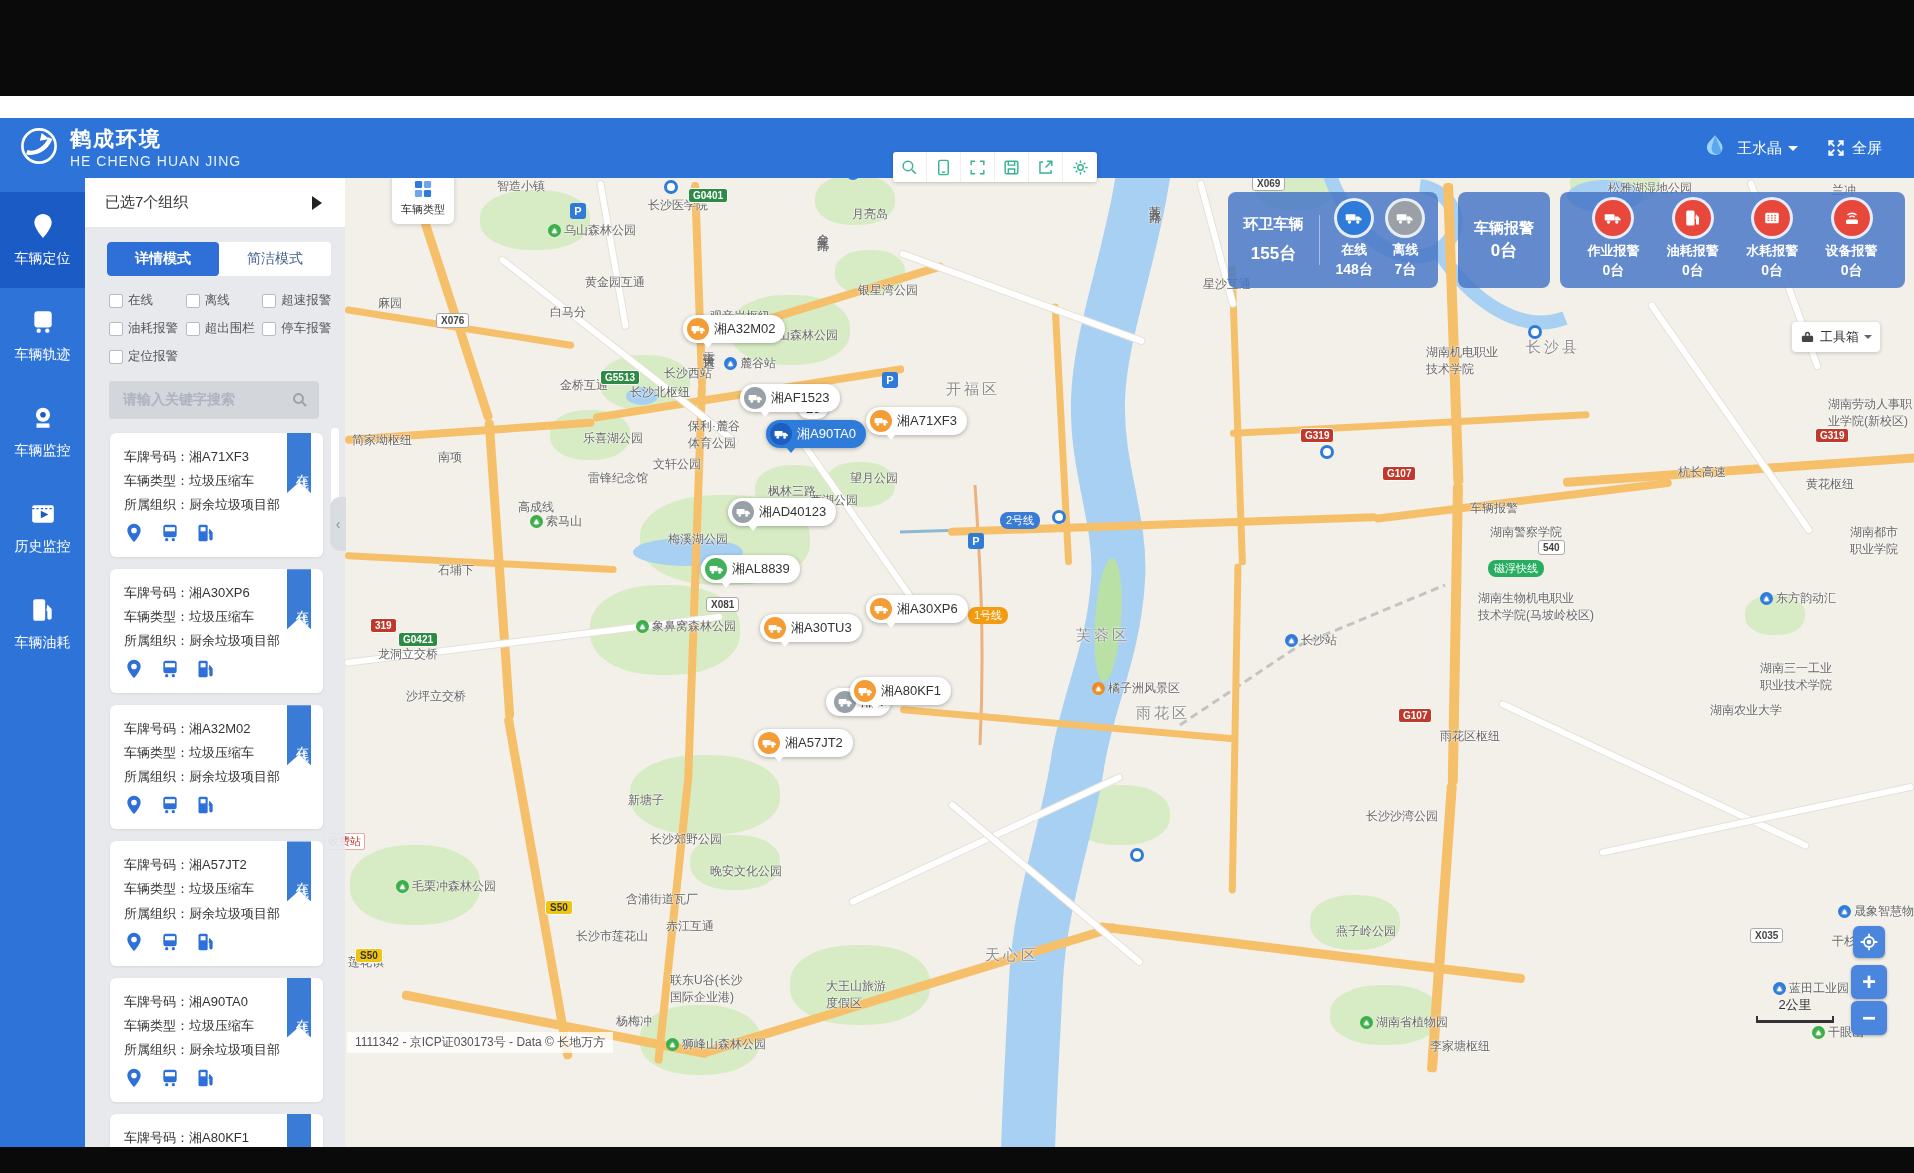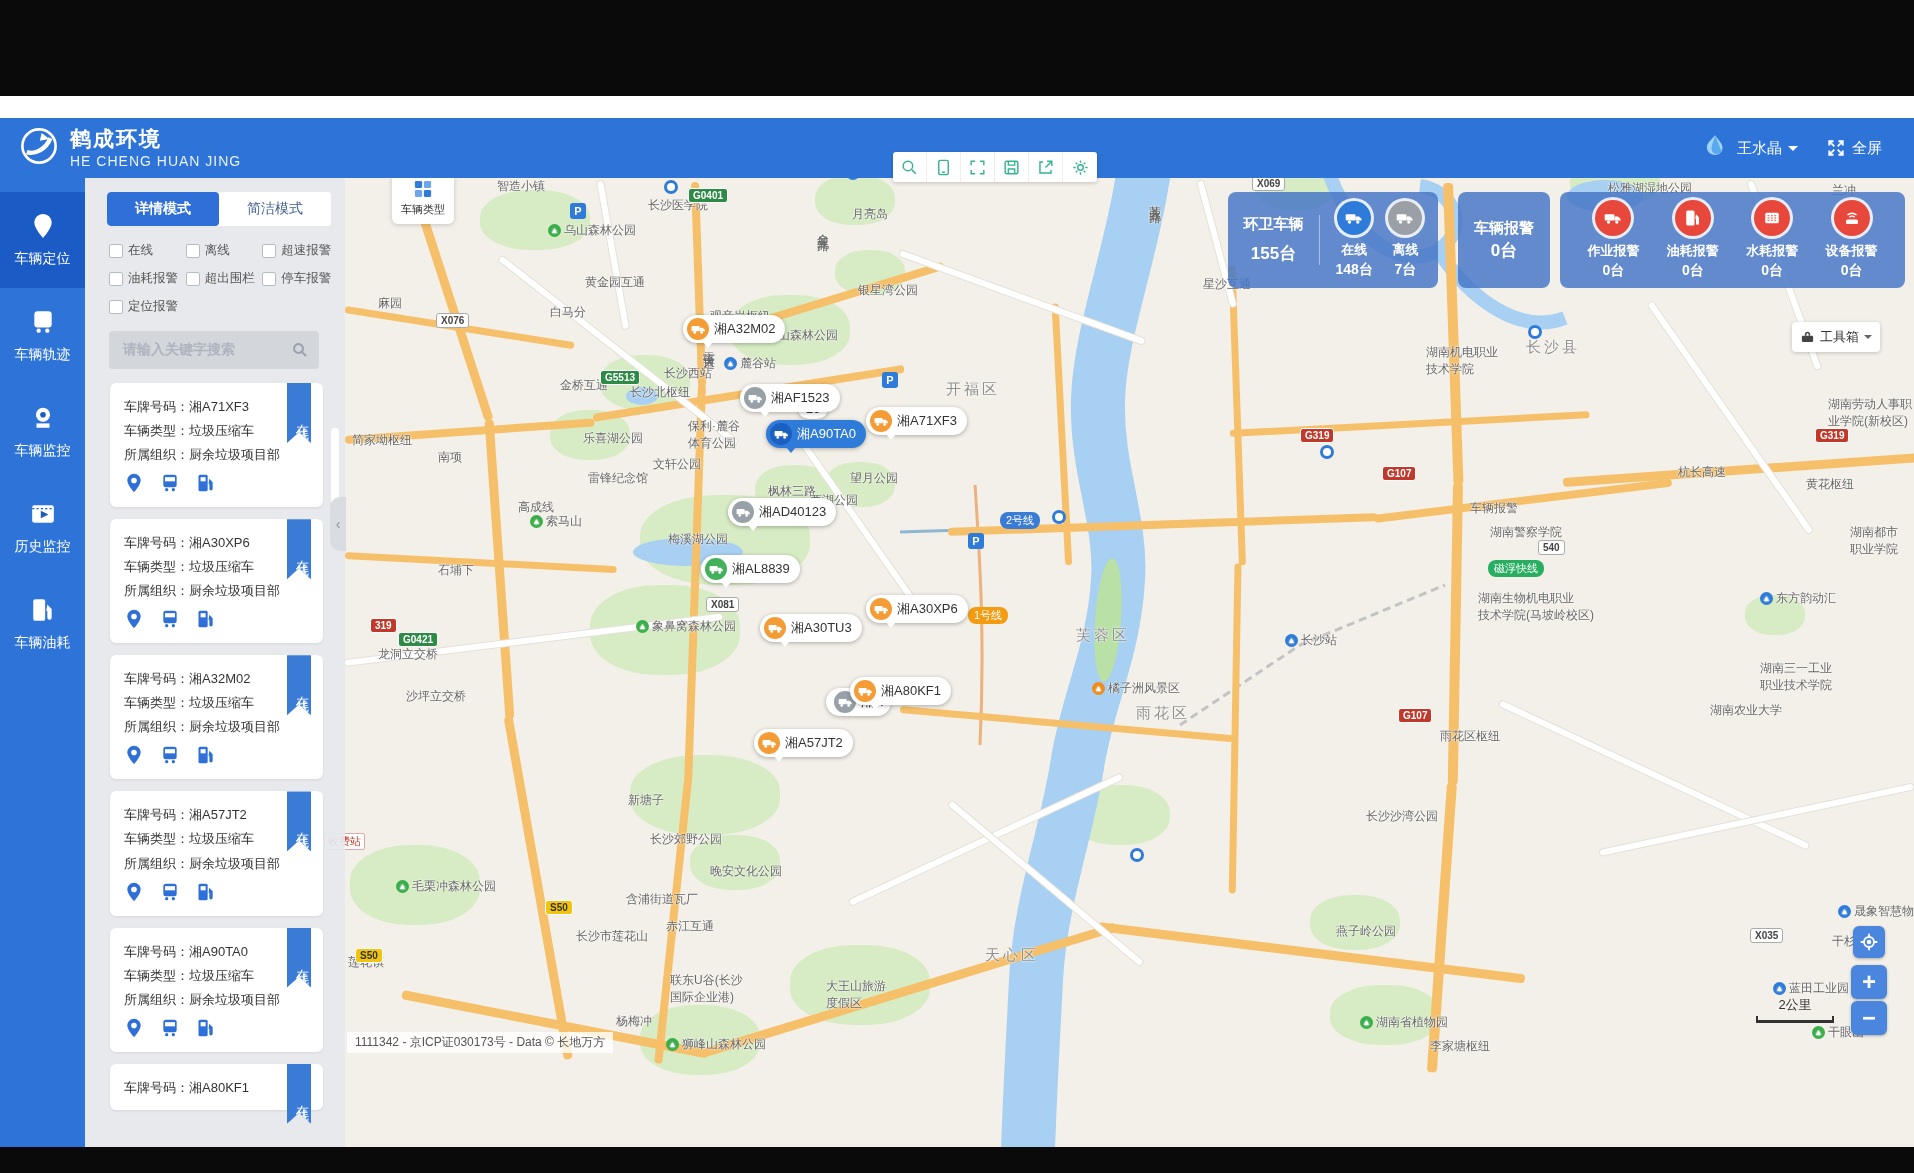--- a/index.html
+++ b/index.html
@@ -707,20 +707,24 @@
         <span><svg width="26" height="26" viewBox="0 0 24 24">
             <rect x="3" y="2" width="11" height="20" rx="2" fill="#fff"></rect>
             <rect x="5.5" y="5" width="6" height="5" fill="#fff"></rect>
             <path d="M16 7l4 4v8a2 2 0 0 1-4 0v-6h-1z" fill="#fff"></path>
           </svg></span>
         <span>车辆油耗</span>
       </div>
     </div>
 
   <div id="panel">
+    <div id="org-bar">
+      <span>已选7个组织</span>
+      <span id="org-arrow"></span>
+    </div>
     <div id="tabs">
         <div class="tab active">详情模式</div>
         <div class="tab">简洁模式</div>
       </div>
     <div id="filters">
         <label class="flt">
           <span class="box"></span>
           <span>在线</span>
         </label>
         <label class="flt">

